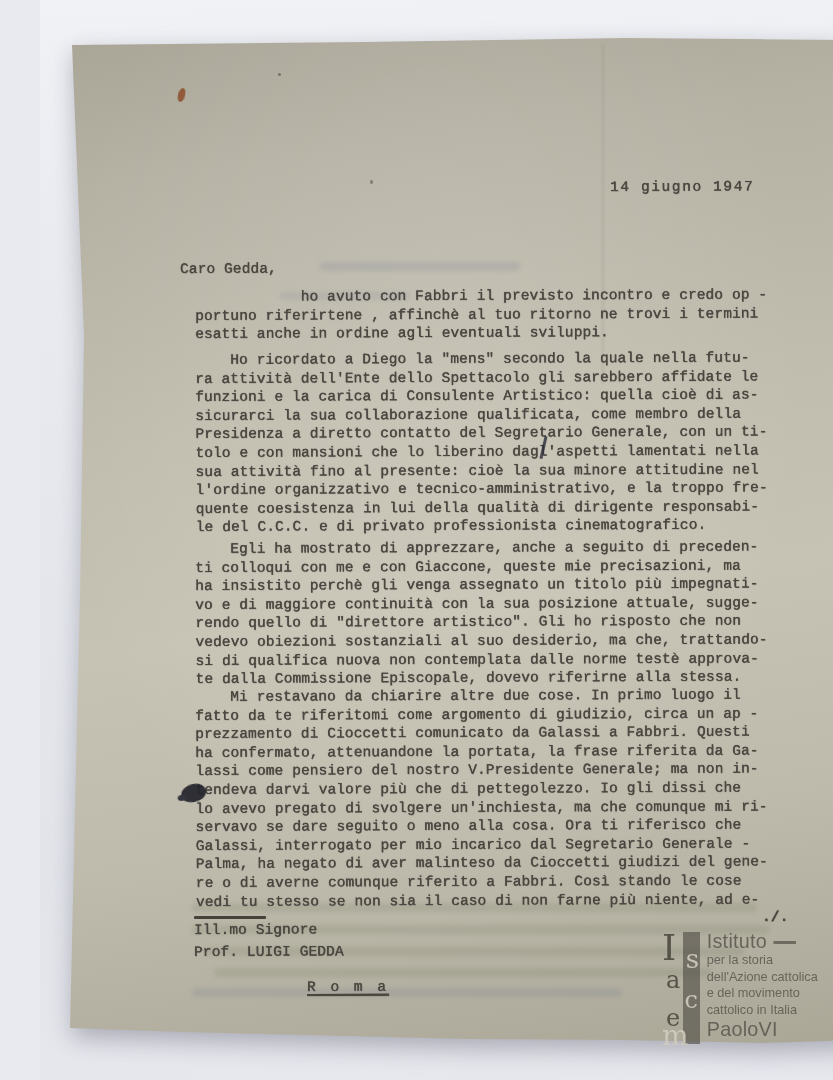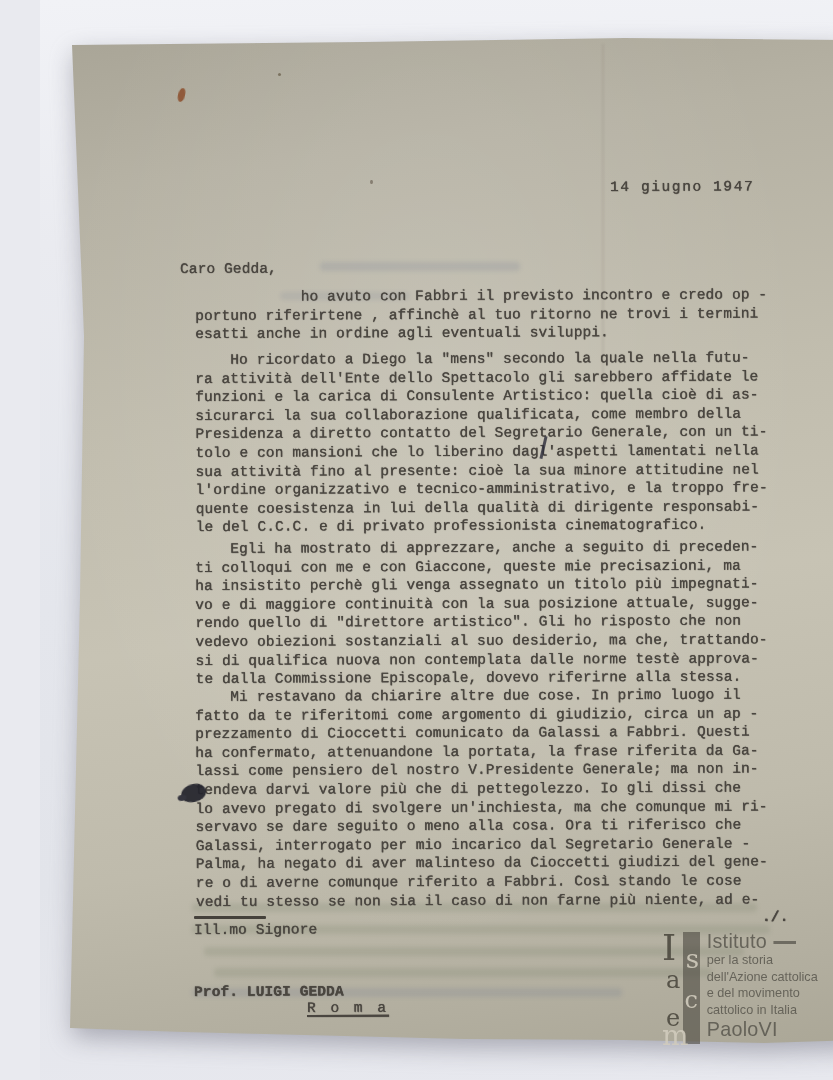--- a/index.html
+++ b/index.html
@@ -42,22 +42,22 @@
   .para-1{left:131px;top:252px;}
   .para-2{left:131px;top:315px;}
   .para-3{left:131px;top:504px;}
   .para-4{left:131px;top:652px;}
   .cont-mark{left:698px;top:872px;font-weight:bold;}
   .overline{
     position:absolute;left:130px;top:880px;width:72px;height:3px;
     background:#45413b;filter:blur(0.4px);border-radius:1px;
   }
   .recipient-1{left:130px;top:885px;font-family:Liberation Mono, monospace;}
-  .recipient-2{left:130px;top:947px;font-weight:bold;}
-  .recipient-city{left:243px;top:963px;letter-spacing:3px;text-decoration:underline;text-underline-offset:3px;text-decoration-thickness:1.8px;}
+  .recipient-2{left:130px;top:907px;}
+  .recipient-city{left:243px;top:942px;letter-spacing:3px;text-decoration:underline;text-underline-offset:3px;text-decoration-thickness:1.8px;}
   
   .rust-stain{position:absolute;left:114px;top:52px;width:7px;height:14px;background:#8d5230;border-radius:60% 40% 55% 45%;transform:rotate(10deg);filter:blur(0.7px);opacity:0.9;}
   .speck-1{position:absolute;left:214px;top:37px;width:3px;height:3px;background:#6e6450;border-radius:50%;opacity:0.8;}
   .speck-2{position:absolute;left:306px;top:144px;width:2.5px;height:4px;background:#70665a;border-radius:50%;opacity:0.7;}
   .ink-blot{position:absolute;left:117px;top:748px;width:25px;height:18px;background:#24242d;border-radius:62% 48% 55% 45%;transform:rotate(-9deg);filter:blur(0.5px);opacity:0.93;}
   .ink-blot::after{content:"";position:absolute;left:-4px;top:9px;width:9px;height:6px;background:#2a2a35;border-radius:50%;}
   .pen-mark{position:absolute;left:478px;top:400px;width:3px;height:23px;background:#2c2c3a;transform:rotate(13deg);filter:blur(0.4px);opacity:0.8;}
   
   .ghost{position:absolute;border-radius:4px;filter:blur(2px);}
   .ghost.blue{background:rgba(78,94,134,0.13);}

